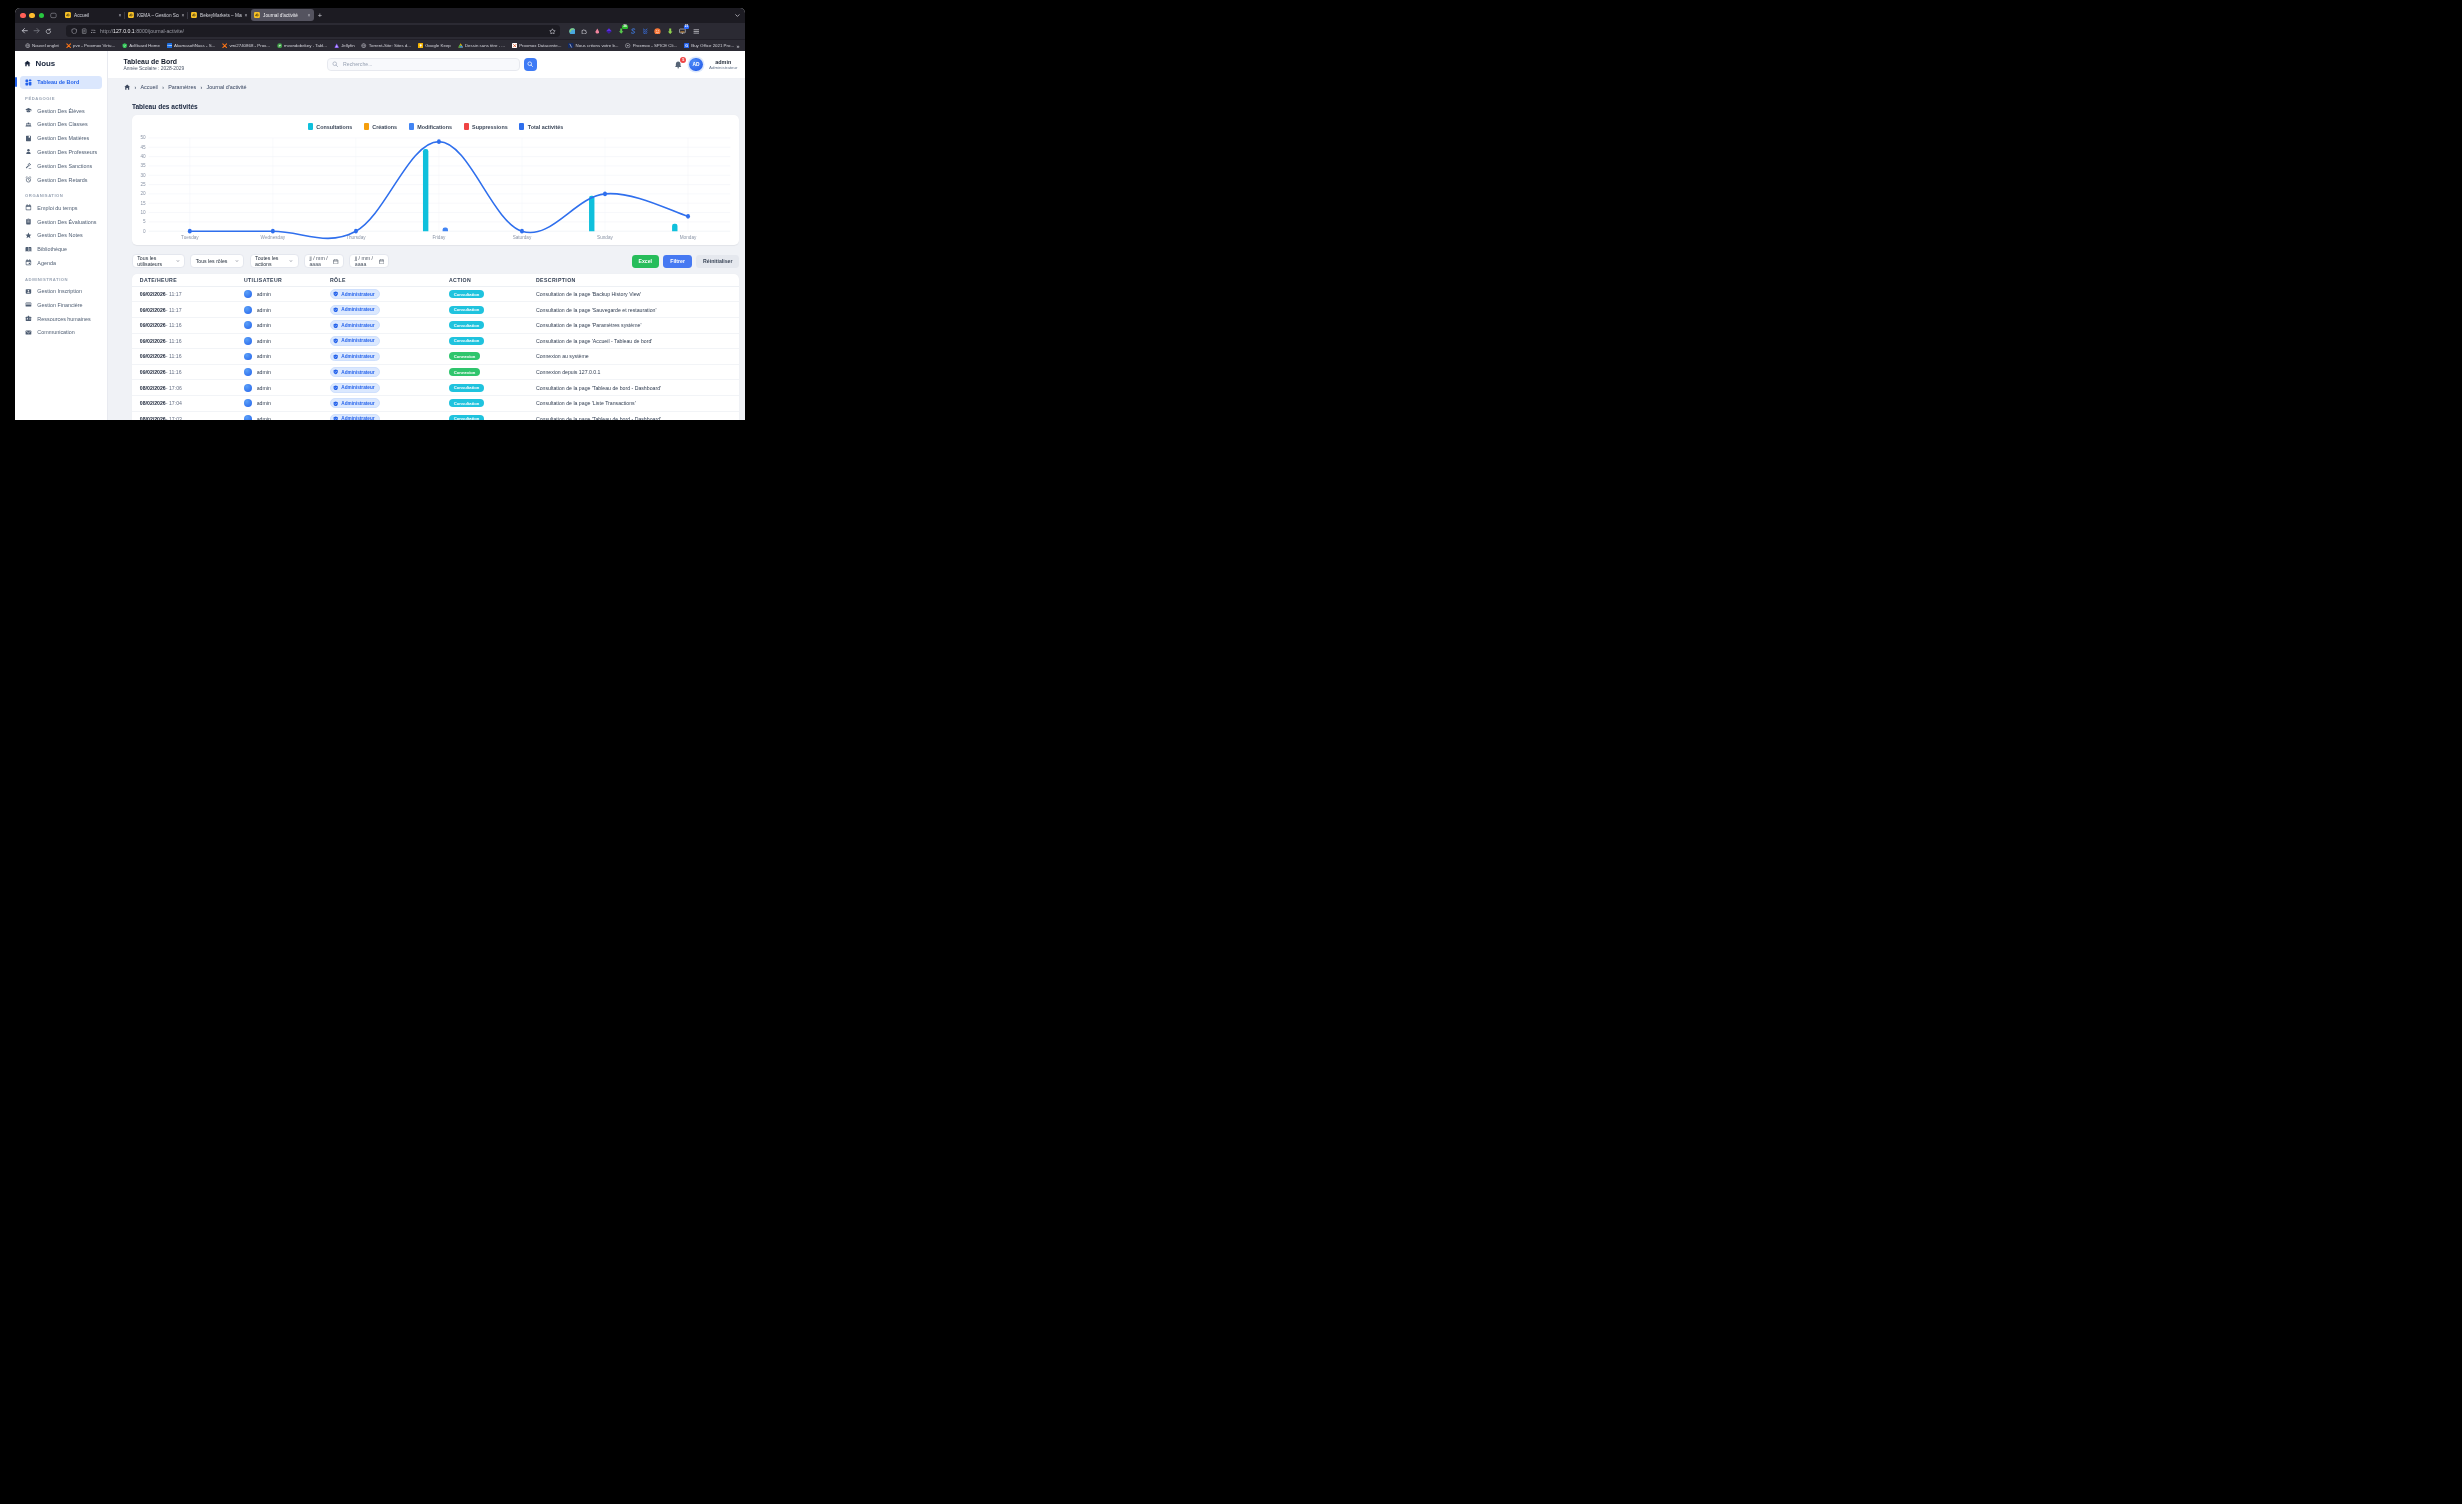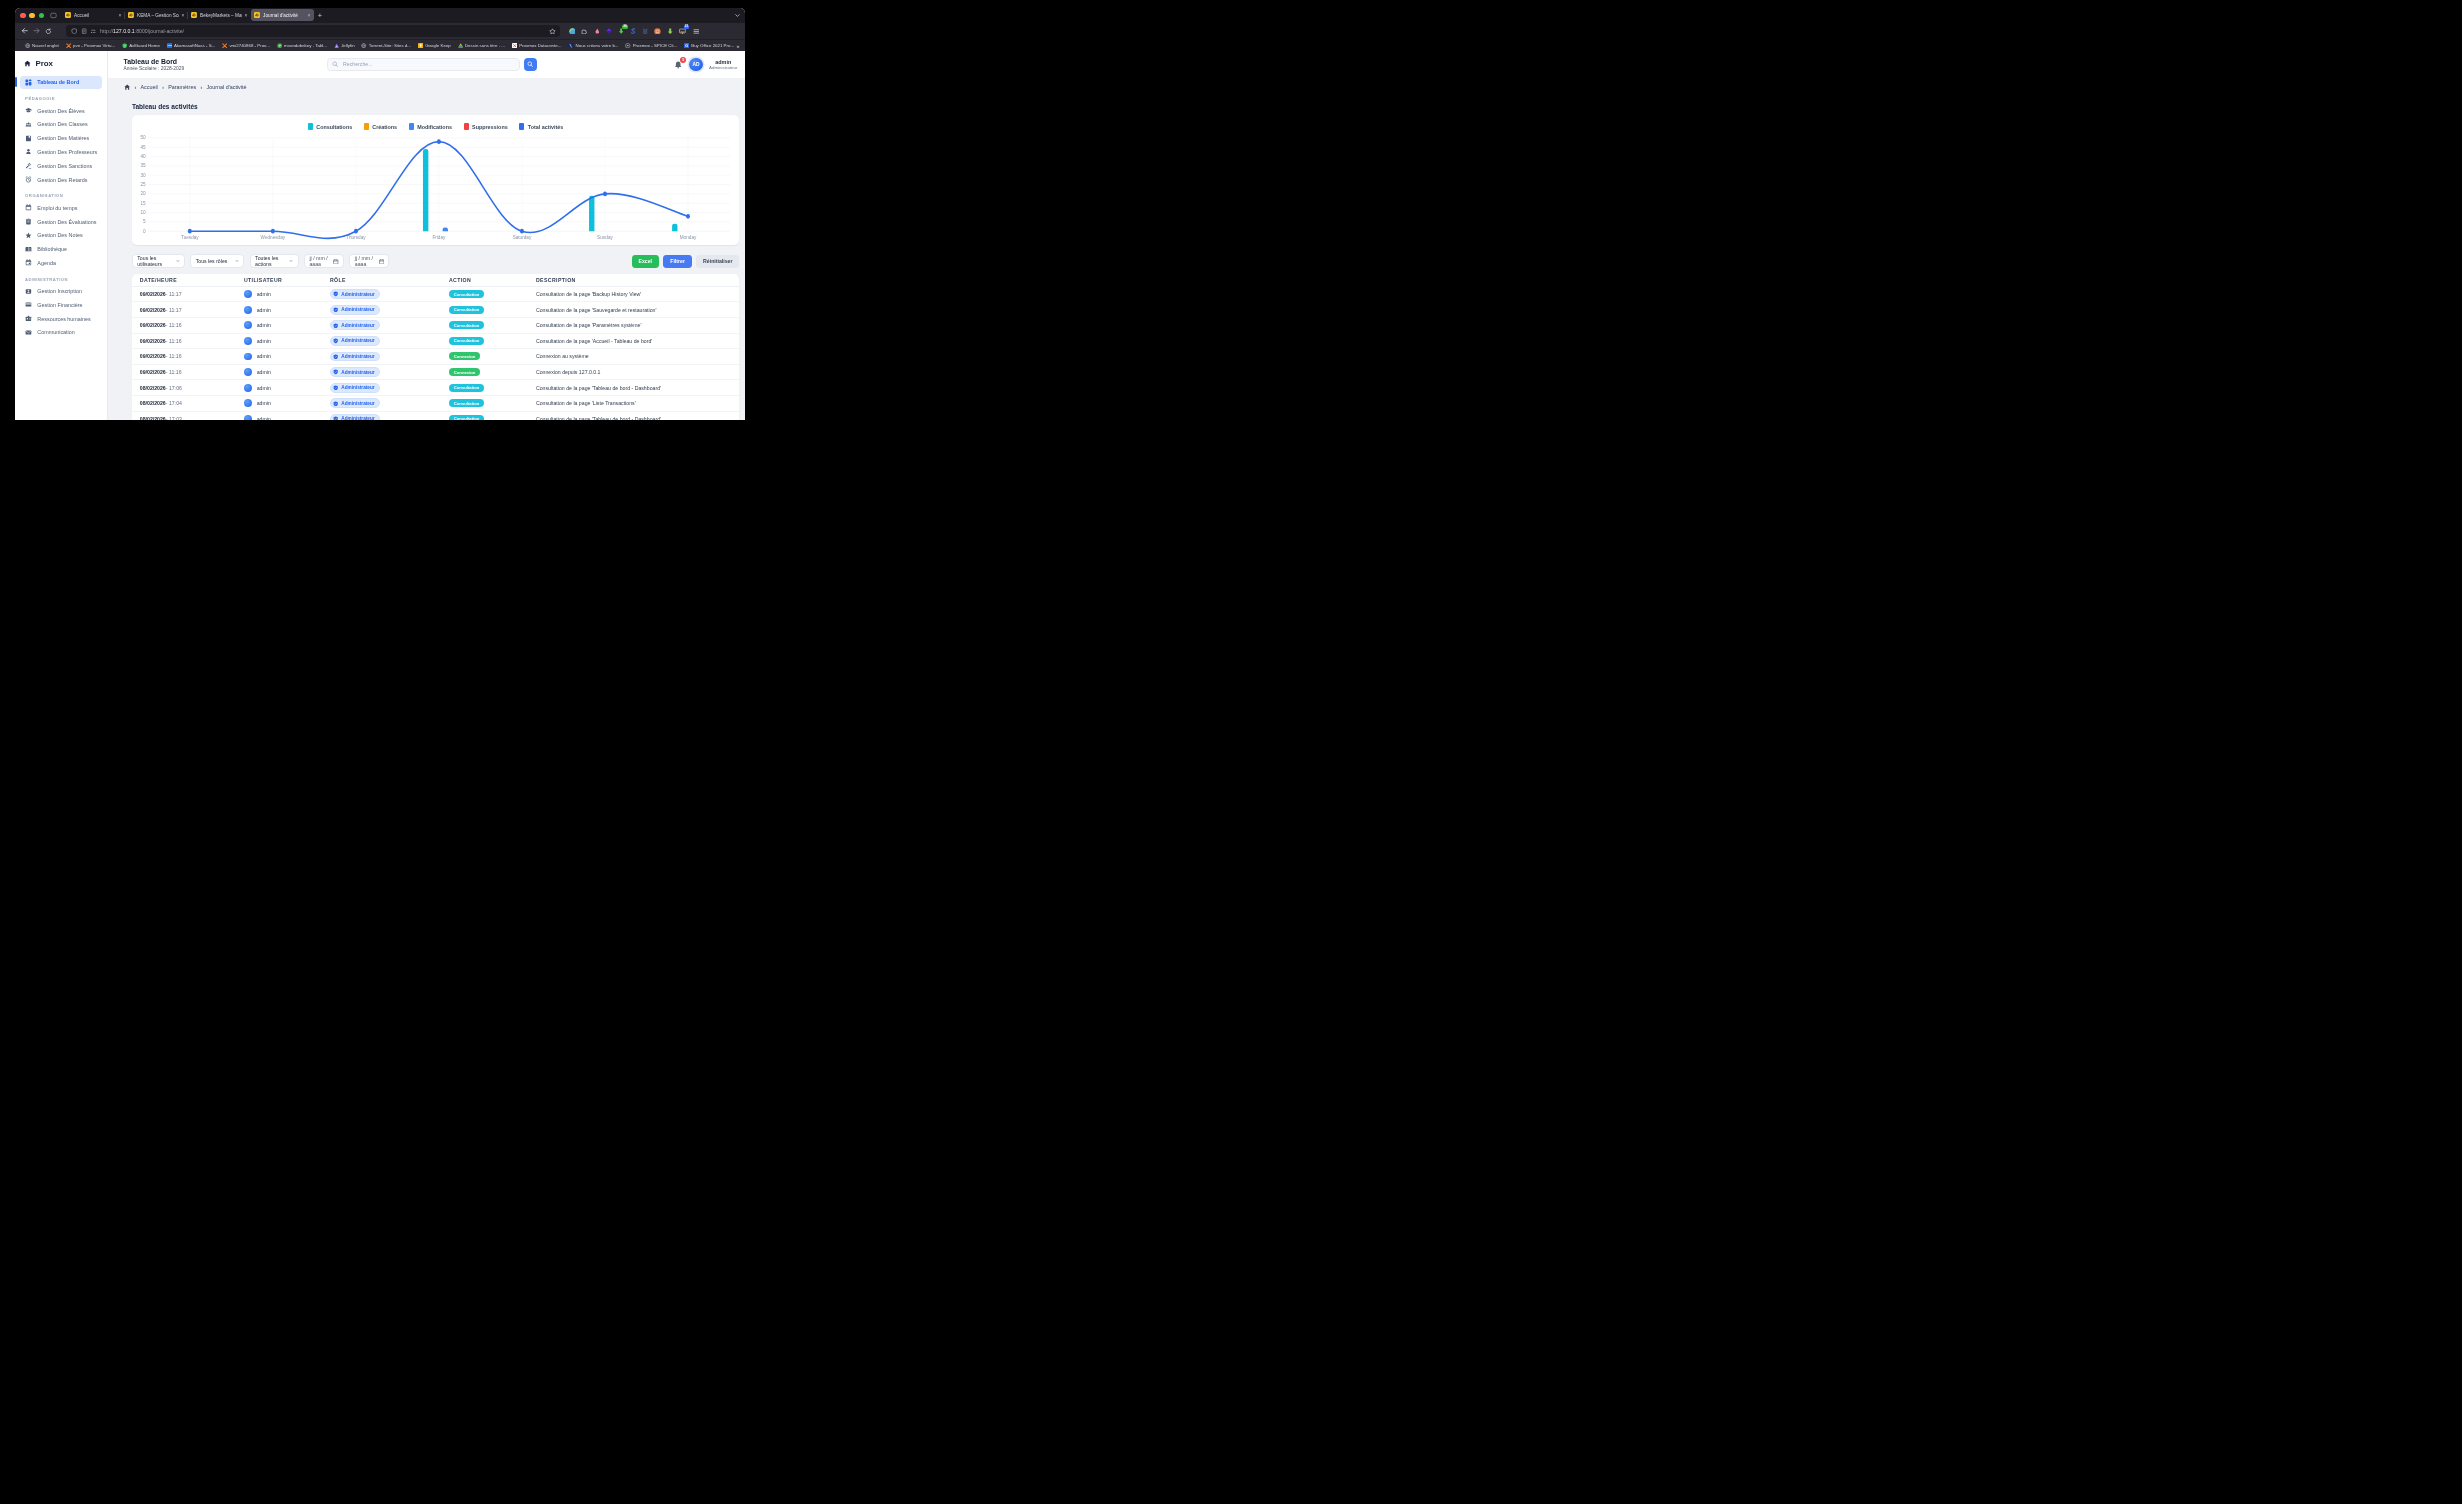--- a/index.html
+++ b/index.html
@@ -397,21 +397,21 @@
 
   <div class="app">
 
     <div class="sidebar">
       <div class="brand">
         <span class="ni-icon">
           <svg viewBox="0 0 14 14">
               <path d="M7 1.3 13.2 6.6H11.4V12.6H8.6V8.9H5.4V12.6H2.6V6.6H.8Z" fill="#17233a"></path>
             </svg>
         </span>
-        <span class="brand-name">Prox</span>
+        <span class="brand-name">Nous</span>
       </div>
       <div id="side-nav">
           <div class="nav-item active">
             <span class="ni-icon">
               <svg viewBox="0 0 14 14">
                 <rect x="1" y="1" width="5.4" height="5.4" rx="1" fill="#2563eb"></rect>
                 <rect x="7.8" y="1" width="5.2" height="3.8" rx="1" fill="#2563eb"></rect>
                 <rect x="1" y="7.8" width="5.4" height="5.2" rx="1" fill="#2563eb"></rect>
                 <rect x="7.8" y="6.2" width="5.2" height="6.8" rx="1" fill="#2563eb"></rect>
               </svg>

